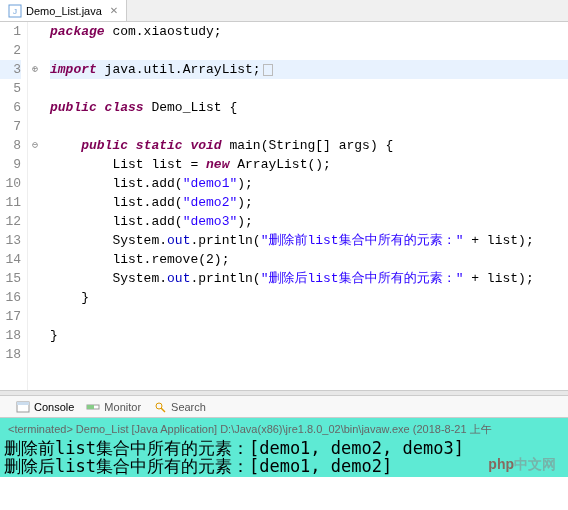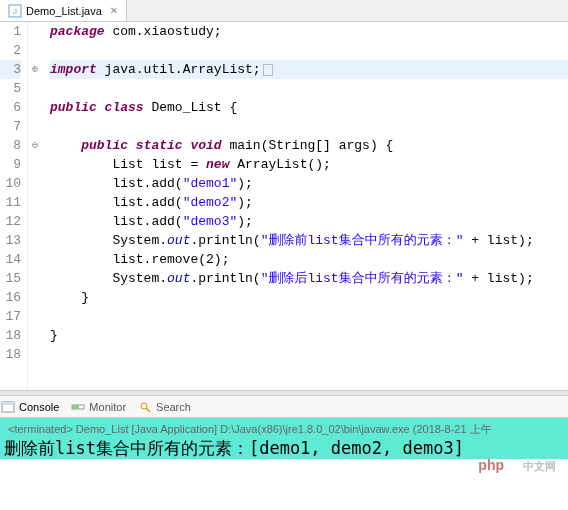--- a/index.html
+++ b/index.html
@@ -15,35 +15,35 @@
     .gutter div { height: 19px; line-height: 19px; }
     .fold-col { width: 16px; background: #fff; position: relative; }
     .fold-mark { position: absolute; left: 0; width: 14px; height: 14px; font-size: 10px; color: #888; text-align: center; line-height: 14px; }
     .code { flex: 1; padding-left: 6px; white-space: pre; overflow: hidden; }
     .code-line { height: 19px; line-height: 19px; }
     .hl-line { background: #e8f2fe; }
     .right-marker { display: inline-block; width: 10px; height: 12px; border: 1px solid #bbb; margin-left: 2px; vertical-align: middle; }
     
     .kw { color: #7f0055; font-weight: bold; font-style: italic; }
     .str { color: #2a00ff; }
-    .field { color: #0000c0; font-style: italic; }
+    .field { color: #0000c0; }
     
     .separator { height: 6px; background: #e8e8e8; border-top: 1px solid #ccc; border-bottom: 1px solid #ccc; }
     
-    .console-tabs { display: flex; align-items: center; height: 22px; border-bottom: 1px solid #ccc; font-family: Arial, sans-serif; font-size: 11px; background: #f8f8f8; padding-left: 1px; gap: 12px; }
+    .console-tabs { display: flex; align-items: center; height: 22px; border-bottom: 1px solid #ccc; font-family: Arial, sans-serif; font-size: 11px; background: #f8f8f8; padding-left: 16px; gap: 12px; }
     .console-tab { display: flex; align-items: center; gap: 4px; color: #555; }
     .console-tab.active { color: #000; }
     .ct-icon { width: 14px; height: 14px; display: flex; align-items: center; justify-content: center; }
     
     .console-body { padding: 2px 4px; font-size: 12px; background: #5eead4; }
     .console-status { color: #666; font-family: Arial, sans-serif; font-size: 11px; padding: 2px 4px; }
     .console-line { font-family: 'SimSun', Consolas, monospace; font-size: 17px; line-height: 18px; }
     
     .watermark { position: absolute; right: 12px; bottom: 36px; opacity: 0.55; font-family: Arial, sans-serif; font-size: 14px; color: #a00; font-weight: bold; }
-    .watermark .cn { color: #888; font-size: 11px; padding-left: 19px; }
+    .watermark .cn { color: #888; font-size: 14px; }
   </style>
 </head>
 <body>
 
 <div class="tab-bar">
   <div class="tab">
     <span class="tab-icon">
       <svg width="14" height="14" viewBox="0 0 14 14">
           <rect x="1" y="1" width="12" height="12" fill="#fff" stroke="#6a9ed8"></rect>
           <text x="7" y="10" font-size="8" text-anchor="middle" fill="#6a9ed8">J</text>
@@ -110,17 +110,18 @@
           <line x1="8" y1="8" x2="12" y2="12" stroke="#d90" stroke-width="1.5"></line>
         </svg>
     </span>
     <span>Search</span>
   </div>
 </div>
 
 <div class="console-body">
   <div class="console-status">&lt;terminated&gt; Demo_List [Java Application] D:\Java(x86)\jre1.8.0_02\bin\javaw.exe (2018-8-21 上午</div>
   <div class="console-line">删除前list集合中所有的元素：[demo1, demo2, demo3]</div>
+  <div class="console-line">删除后list集合中所有的元素：[demo1, demo2]</div>
 </div>
 
 <div class="watermark">
   <span>php</span><span class="cn">中文网</span>
 </div>
 
 </body></html>

